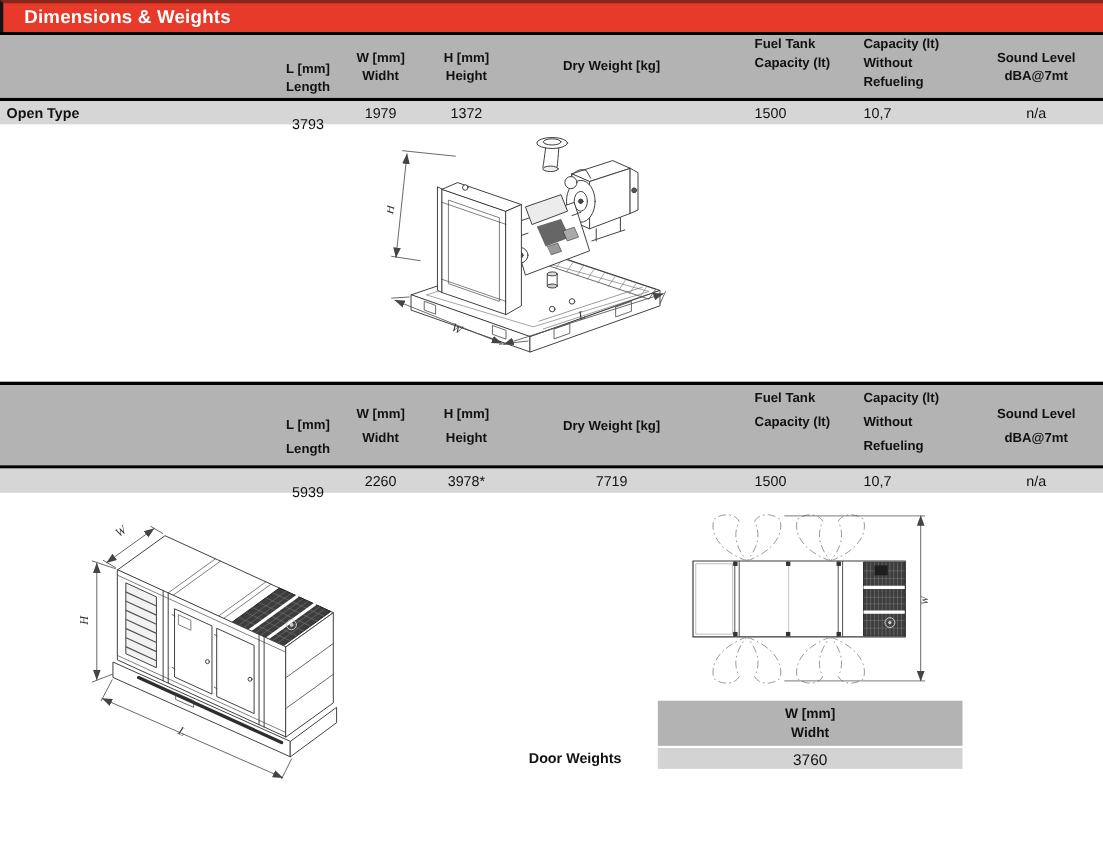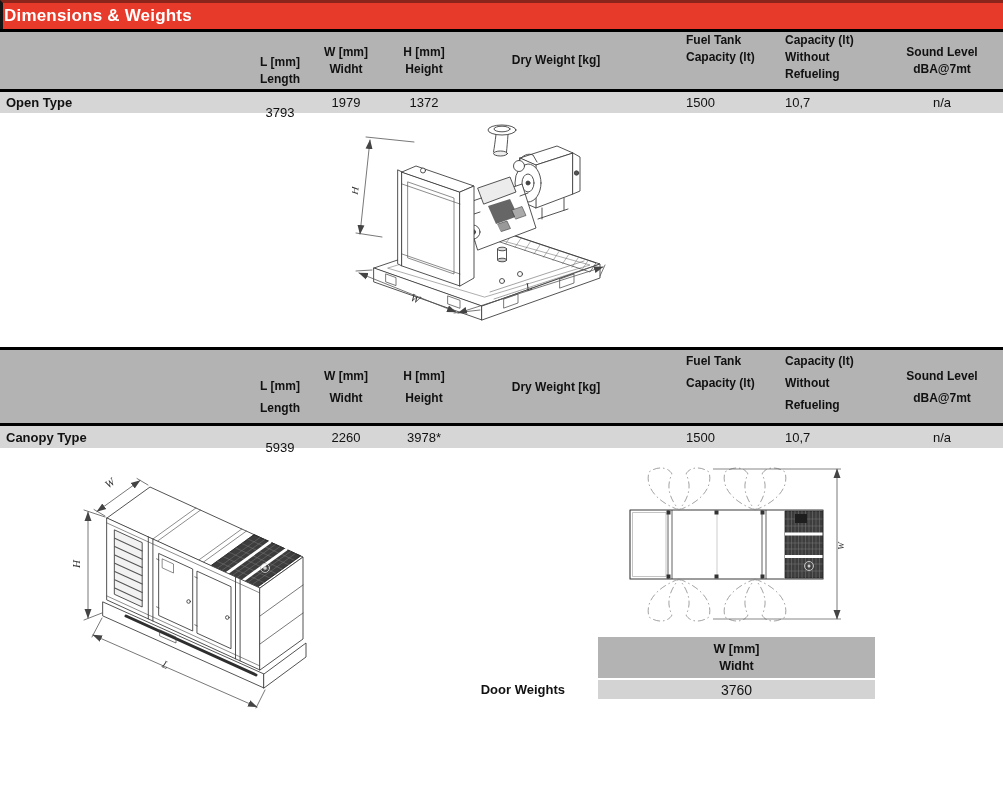--- a/index.html
+++ b/index.html
@@ -2,21 +2,21 @@
 <html><head>
 <meta charset="utf-8">
 <style>
   html,body{margin:0;padding:0;background:#fff;}
   body{font-family:"Liberation Sans",sans-serif;color:#111;}
   .page{position:relative;width:1003px;height:789px;background:#fff;overflow:hidden;}
 
   
   .title-bar{position:absolute;top:0;left:0;right:0;height:29px;background:#e73a2a;
     border-top:3px solid #8a251c;border-left:3px solid #151515;box-sizing:border-box;
-    display:flex;align-items:center;padding-left:1px;}
+    display:flex;align-items:center;padding-left:19px;}
   .title-text{color:#fff;font-weight:bold;font-size:17px;letter-spacing:.2px;}
 
   .hline{position:absolute;left:0;width:100%;height:3px;background:#000;}
 
   
   .band{position:absolute;left:0;width:100%;}
   .header-band{background:#b3b3b3;}
   .value-row{background:#d6d6d6;}
 
   .hcell{position:absolute;top:0;bottom:0;display:flex;flex-direction:column;justify-content:center;
@@ -208,24 +208,24 @@
       <span>Without</span>
       <span>Refueling</span>
     </div>
     <div class="hcell col-sound">
       <span>Sound Level</span>
       <span>dBA@7mt</span>
     </div>
   </section>
   <div class="hline" style="top:423px"></div>
   <section class="band value-row" style="top:426px;height:22px">
-    <div class="vcell col-label rowlabel">Canopy Type</div>
     <div class="vcell col-l">5939</div>
     <div class="vcell col-w">2260</div>
     <div class="vcell col-h">3978*</div>
+    <div class="vcell col-dry">7719</div>
     <div class="vcell col-fuel">1500</div>
     <div class="vcell col-cap">10,7</div>
     <div class="vcell col-sound">n/a</div>
   </section>
 
   <svg class="draw" style="left:60px;top:460px" width="280" height="250" viewBox="0 0 280 250">
     <defs>
       <marker id="arrC" viewBox="0 0 10 10" refX="9" refY="5" markerWidth="10" markerHeight="10" orient="auto-start-reverse" markerUnits="userSpaceOnUse">
         <path d="M0,1.5 L9.5,5 L0,8.5 Z" fill="#444"></path>
       </marker>

